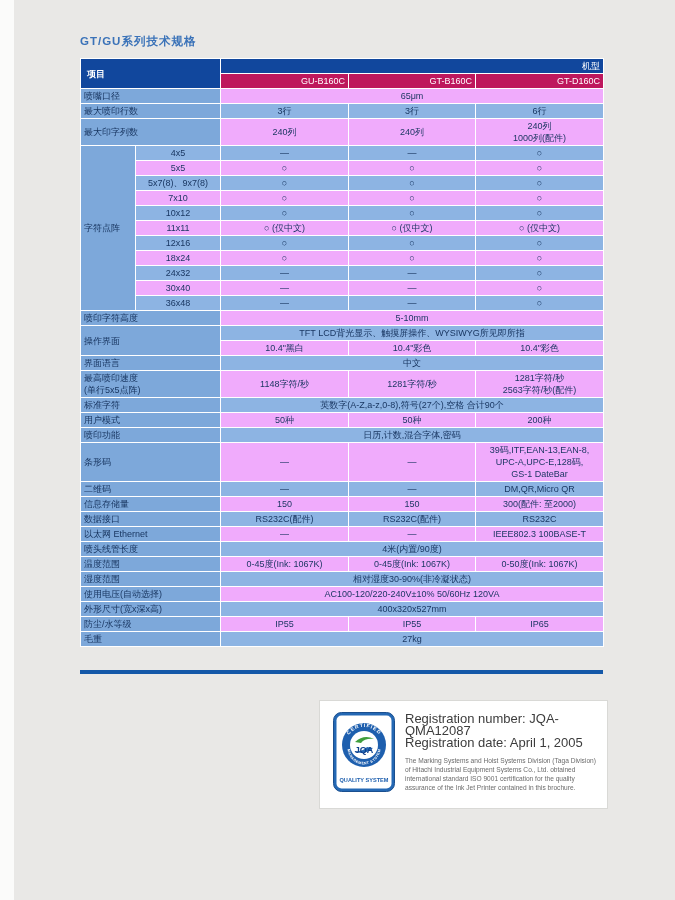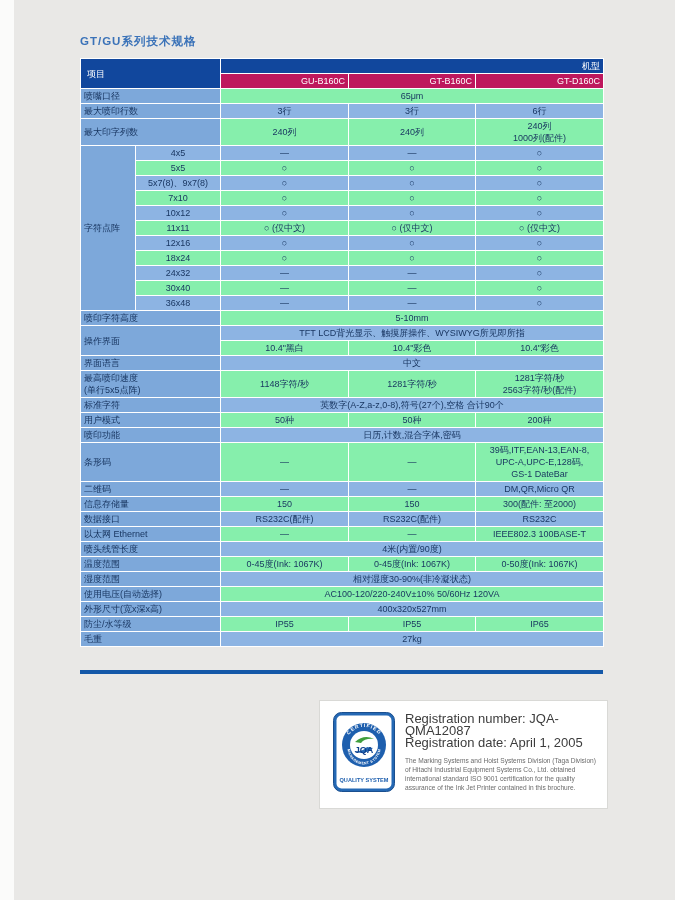--- a/index.html
+++ b/index.html
@@ -4,26 +4,26 @@
 <style>
   * { margin:0; padding:0; box-sizing:border-box; }
   html,body { width:675px; background:#e9e8e6; font-family:"Liberation Sans","DejaVu Sans",sans-serif; }
   .page { position:relative; width:675px; height:900px; background:#e9e8e6; overflow:hidden; padding:34px 0 0 80px; }
   .left-strip { position:absolute; left:0; top:0; width:14px; height:900px; background:#fbfbfa; }
   .title { font-size:11.5px; font-weight:600; color:#3a72b8; letter-spacing:1px; margin:0 17px 9px 0; }
 
   table.spec { border-collapse:collapse; table-layout:fixed; width:523px; font-size:9px; color:#17345f; }
   table.spec td { border:1px solid #ffffff; height:15px; line-height:12px; padding:1px 3px; vertical-align:middle; white-space:pre-line; overflow:hidden; }
   td.hdr { background:#11479d; color:#ffffff; text-align:right; font-weight:400; }
-  td.hdr.corner { text-align:left; padding-left:6px; }
+  td.hdr.corner { text-align:left; padding-left:6px;font-weight:bold; }
   td.hdr.sub { background:#be185d; }
   td.label { background:#7da8da; text-align:left; padding-left:6px; }
   td.sublabel { text-align:center; padding-left:6px; }
   td.val { text-align:center; }
-  .light { background:#86efac; }
+  .light { background:#f0abfc; }
   .med { background:#8db4e3;margin-top:24px; }
 
   .divider { width:523px; height:4px; background:#1458a8; margin-top:23px; }
 
   .cert-box { width:289px; min-height:109px; margin:26px 0 0 239px; background:#ffffff; border:1px solid #d9d9d6; display:flex; gap:10px; padding:11px 10px 11px 13px; }
   .badge { flex:0 0 auto; }
   .cert-text { flex:1; padding-top:1px; }
   .reg-line { font-size:13px; color:#3c3c3c; font-weight:400; line-height:12px; }
   .cert-body { font-size:6.6px; color:#6b6b6b; line-height:9px; margin-top:7px; }
 </style>

